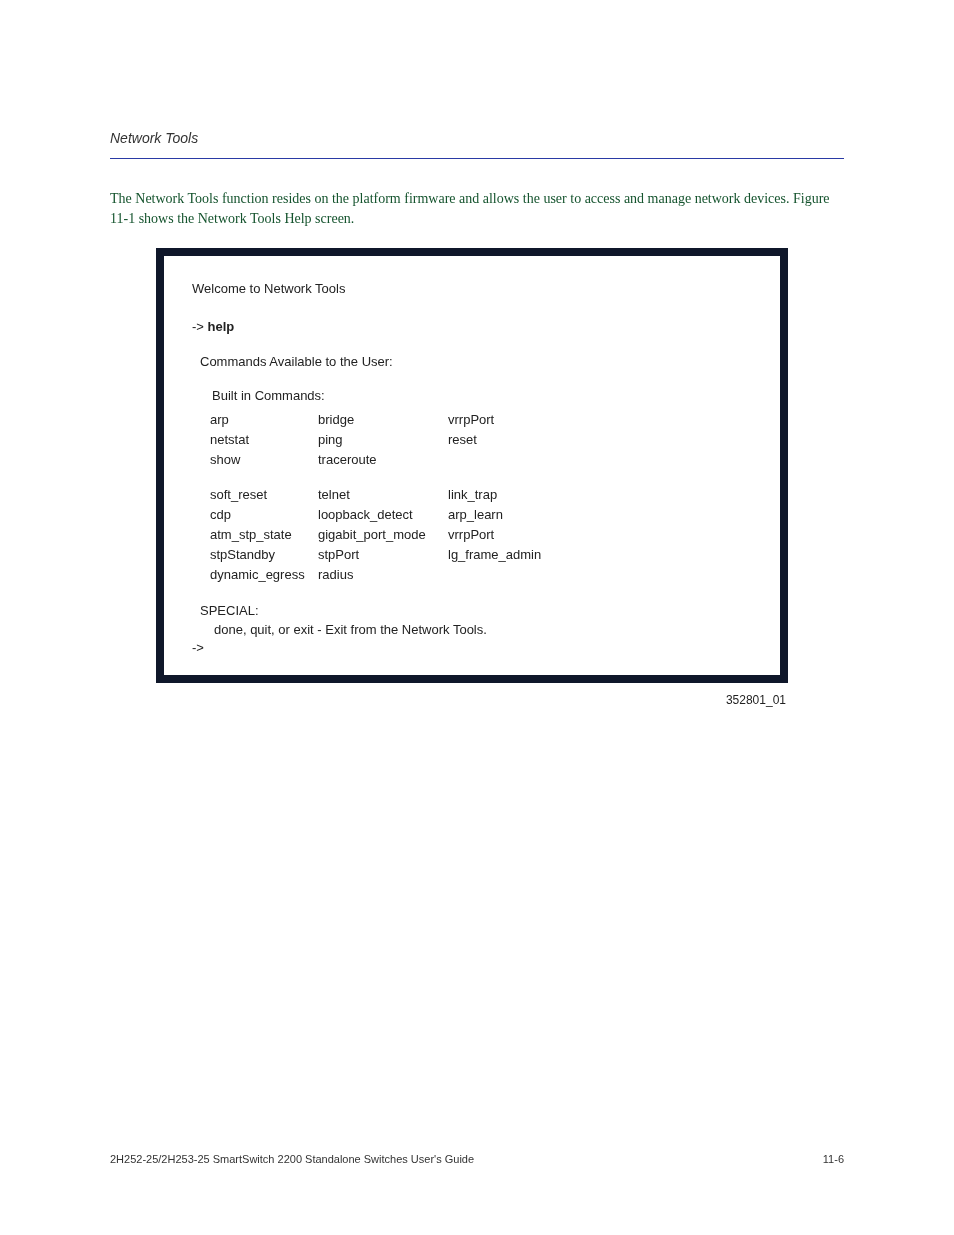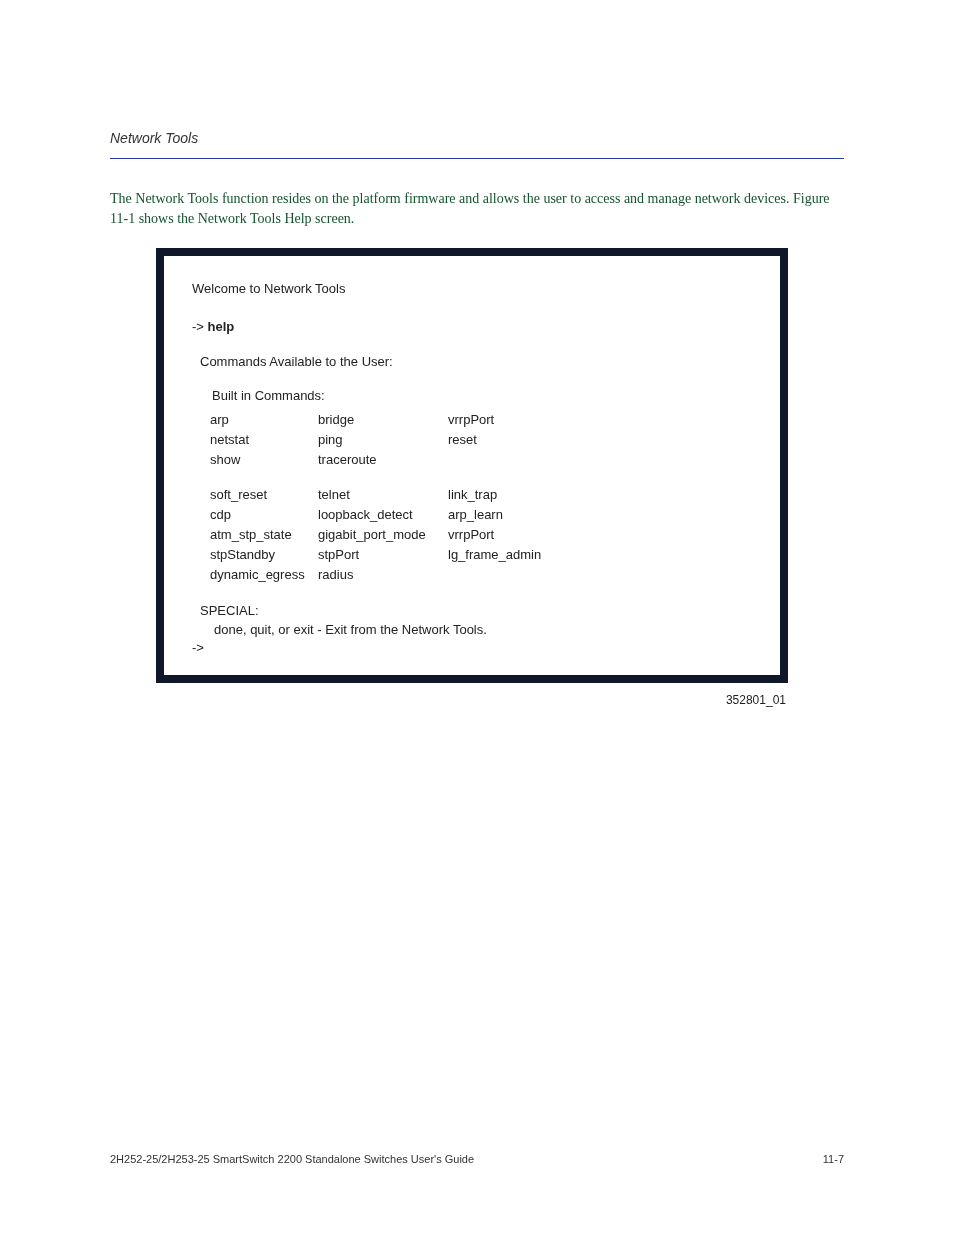--- a/index.html
+++ b/index.html
@@ -181,14 +181,14 @@
 
       </div>
     </div>
     <div class="figure-id">352801_01</div>
   </div>
 
 </div>
 
 <div class="footer">
   <span>2H252-25/2H253-25 SmartSwitch 2200 Standalone Switches User's Guide</span>
-  <span>11-7</span>
+  <span>11-6</span>
 </div>
 
 </body></html>

